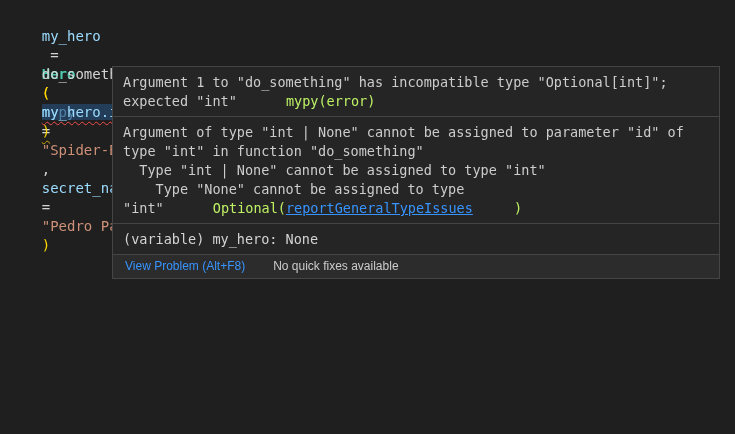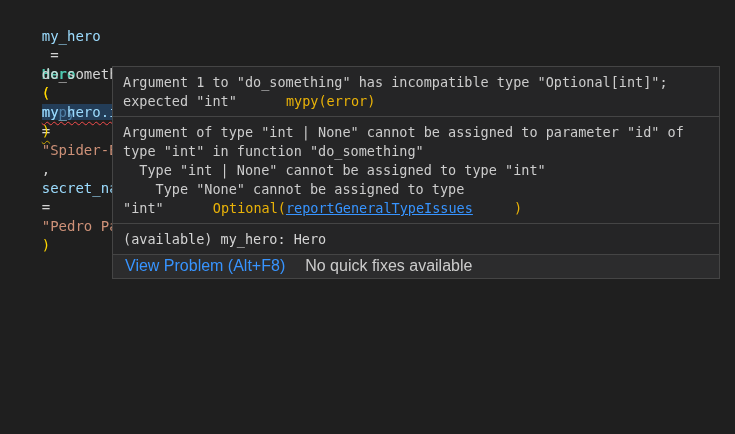--- a/index.html
+++ b/index.html
@@ -66,45 +66,45 @@
     line-height: 19px;
     color: #cccccc;
   }
   .hov-section {
     padding: 6px 10px 5px 10px;
   }
   .hov-section + .hov-section {
     border-top: 1px solid #454545;
   }
   .hline { white-space: pre; }
-  .dim { color: #eab308; padding-left: 41px; }
+  .dim { color: #bef264; padding-left: 41px; }
   .rule-link {
     color: #3794ff;
     text-decoration: underline;
     cursor: pointer;
     margin-top: 12px;
   }
   .var-line { color: #d4d4d4; }
 
   .hover-status {
     border-top: 1px solid #454545;
     background: #2c2c2d;
     padding: 4px 10px 5px 12px;
     display: flex;
     align-items: center;
     gap: 20px;
     font-family: "Liberation Sans", sans-serif;
-    font-size: 16px;
+    font-size: 12px;
     line-height: 14px;
   }
   .view-problem {
     color: #3794ff;
     cursor: pointer;
   }
-  .no-fixes { color: #cccccc; }
+  .no-fixes { color: #cccccc; margin-left: 8px; }
 </style>
 </head>
 <body>
 
 <div class="screen">
 
   <div class="code-line l1">
     <span class="tok-var">my_hero</span>
     <span class="tok-plain"> = </span>
     <span class="tok-class">Hero</span>
@@ -135,21 +135,21 @@
 
     <div class="hov-section">
       <div class="hline">Argument of type "int | None" cannot be assigned to parameter "id" of</div>
       <div class="hline">type "int" in function "do_something"</div>
       <div class="hline">  Type "int | None" cannot be assigned to type "int"</div>
       <div class="hline">    Type "None" cannot be assigned to type</div>
       <div class="hline"><span>"int" </span><span class="dim">Optional(</span><span class="rule-link">reportGeneralTypeIssues</span><span class="dim">)</span></div>
     </div>
 
     <div class="hov-section">
-      <div class="hline var-line">(available) my_hero: Hero</div>
+      <div class="hline var-line">(variable) my_hero: None</div>
     </div>
 
     <div class="hover-status">
       <span class="view-problem">View Problem (Alt+F8)</span>
       <span class="no-fixes">No quick fixes available</span>
     </div>
 
   </div>
 
 </div>

